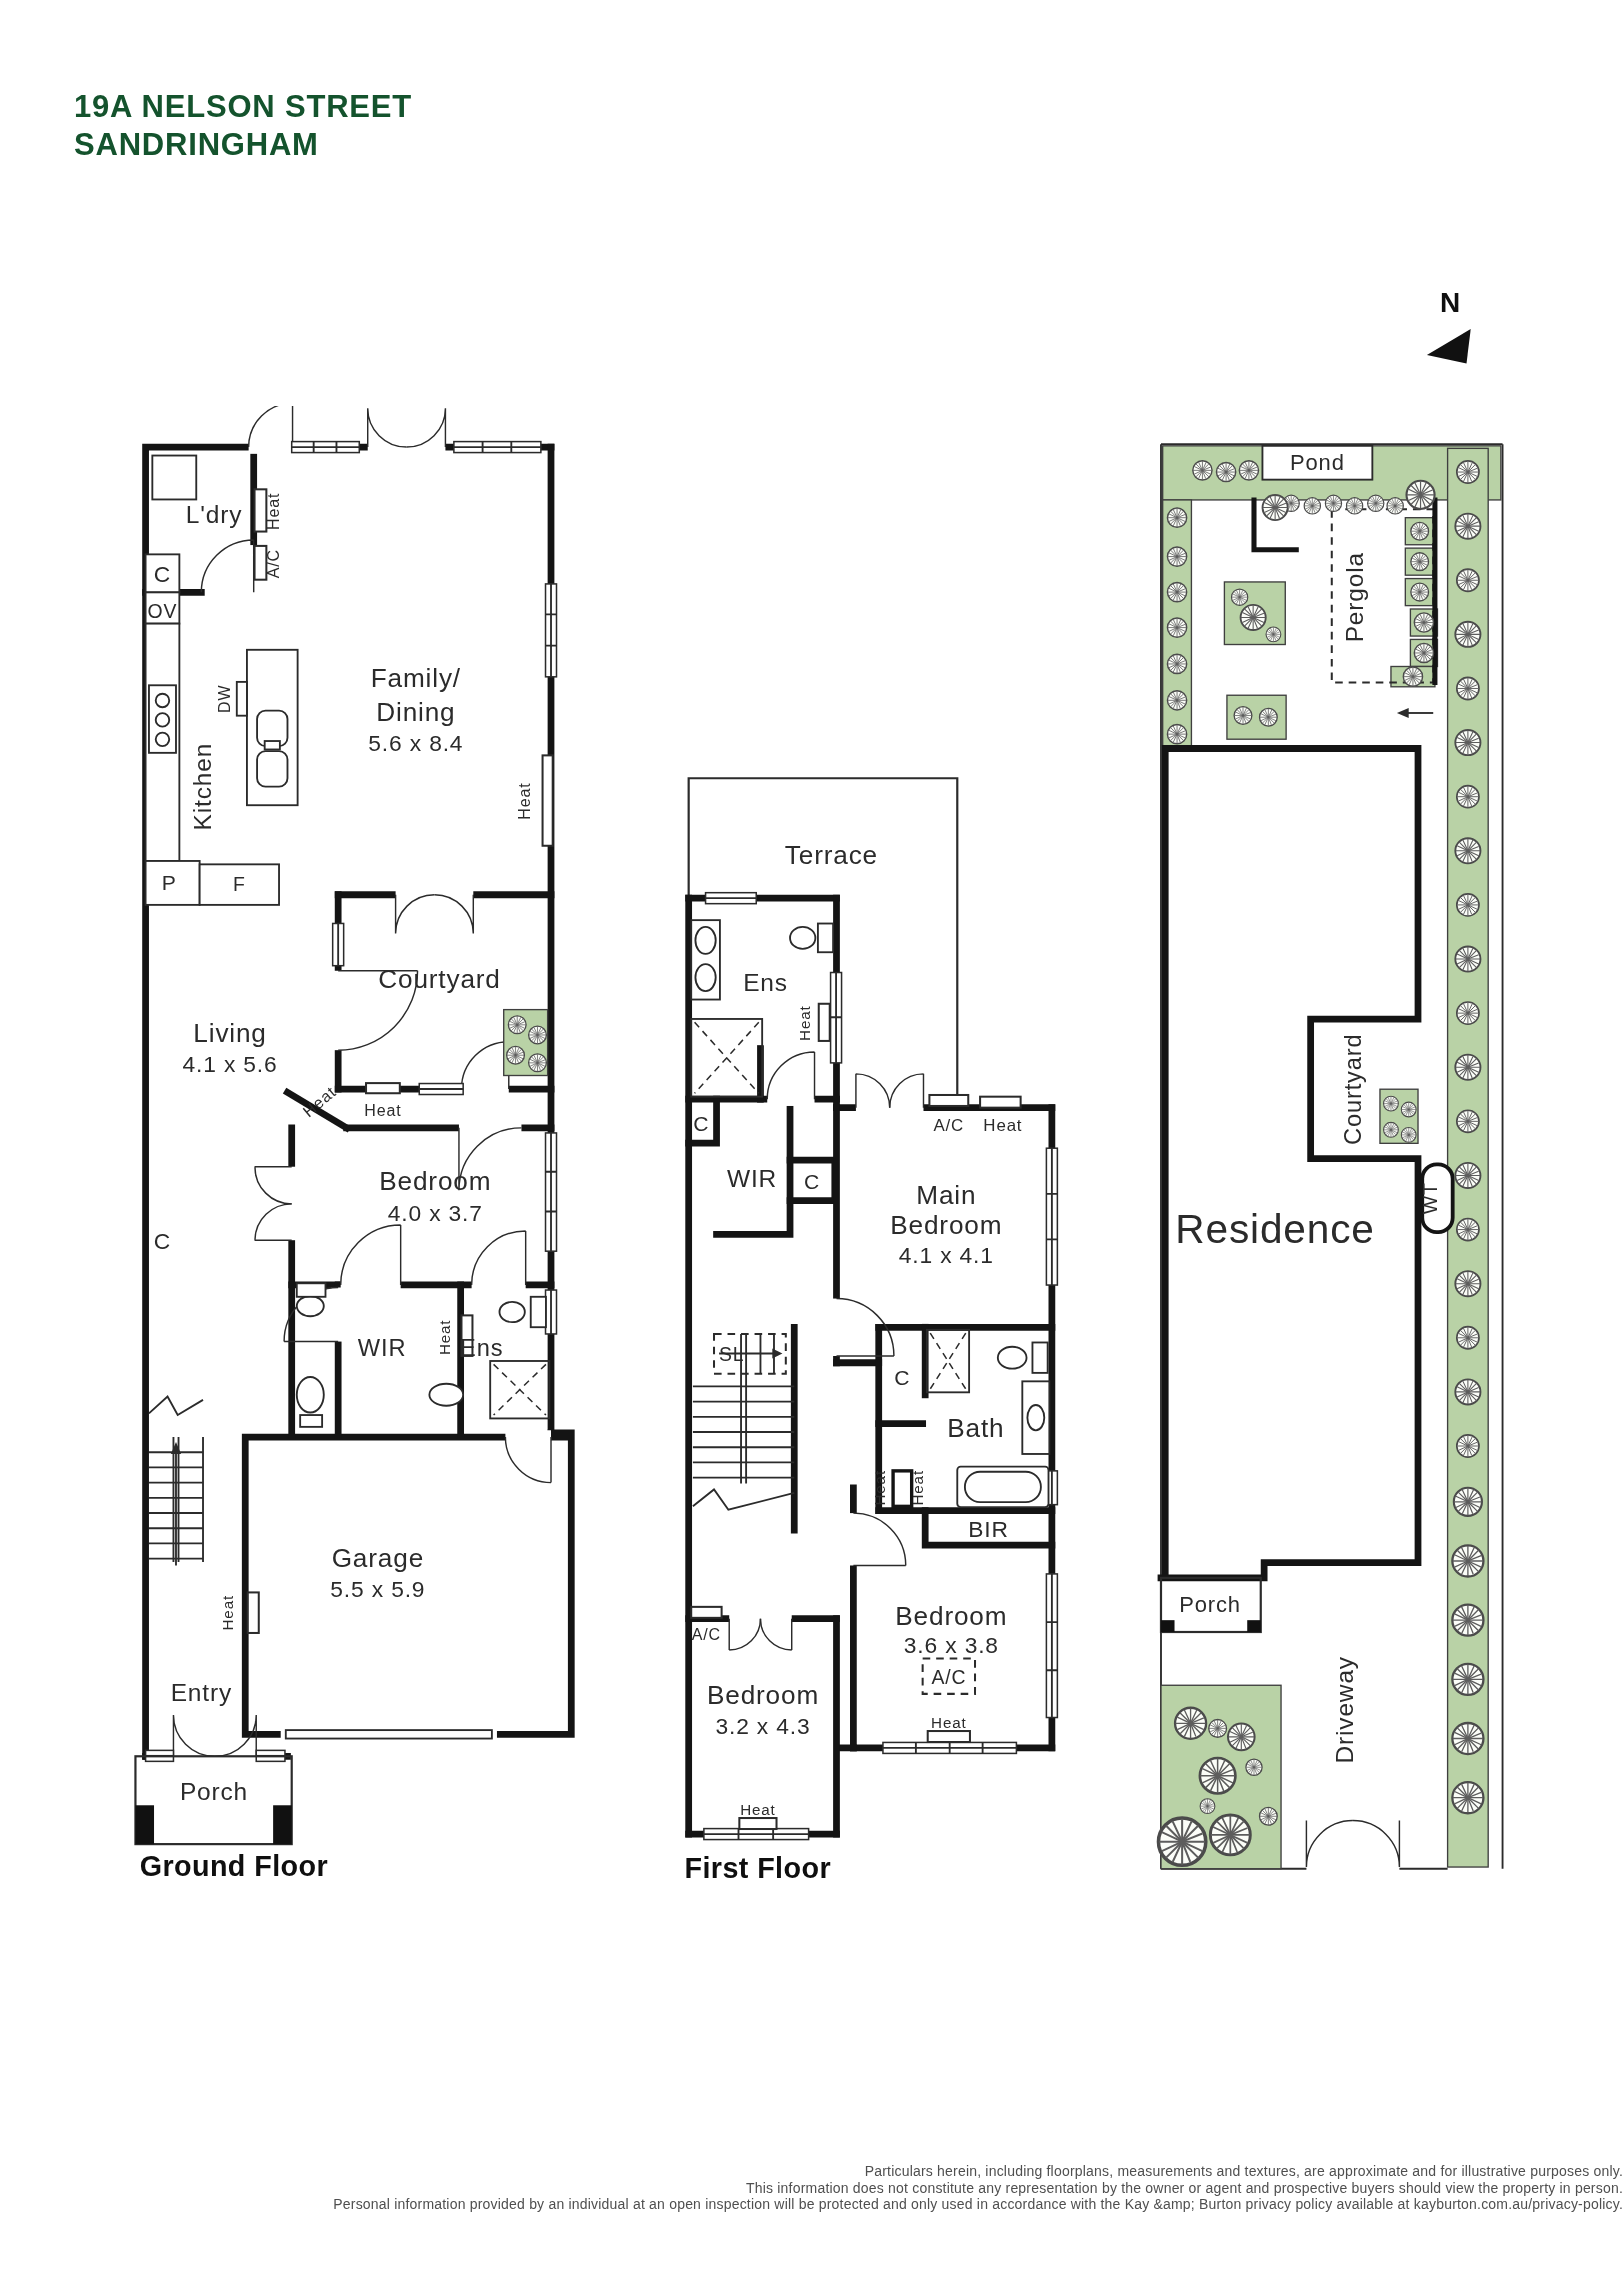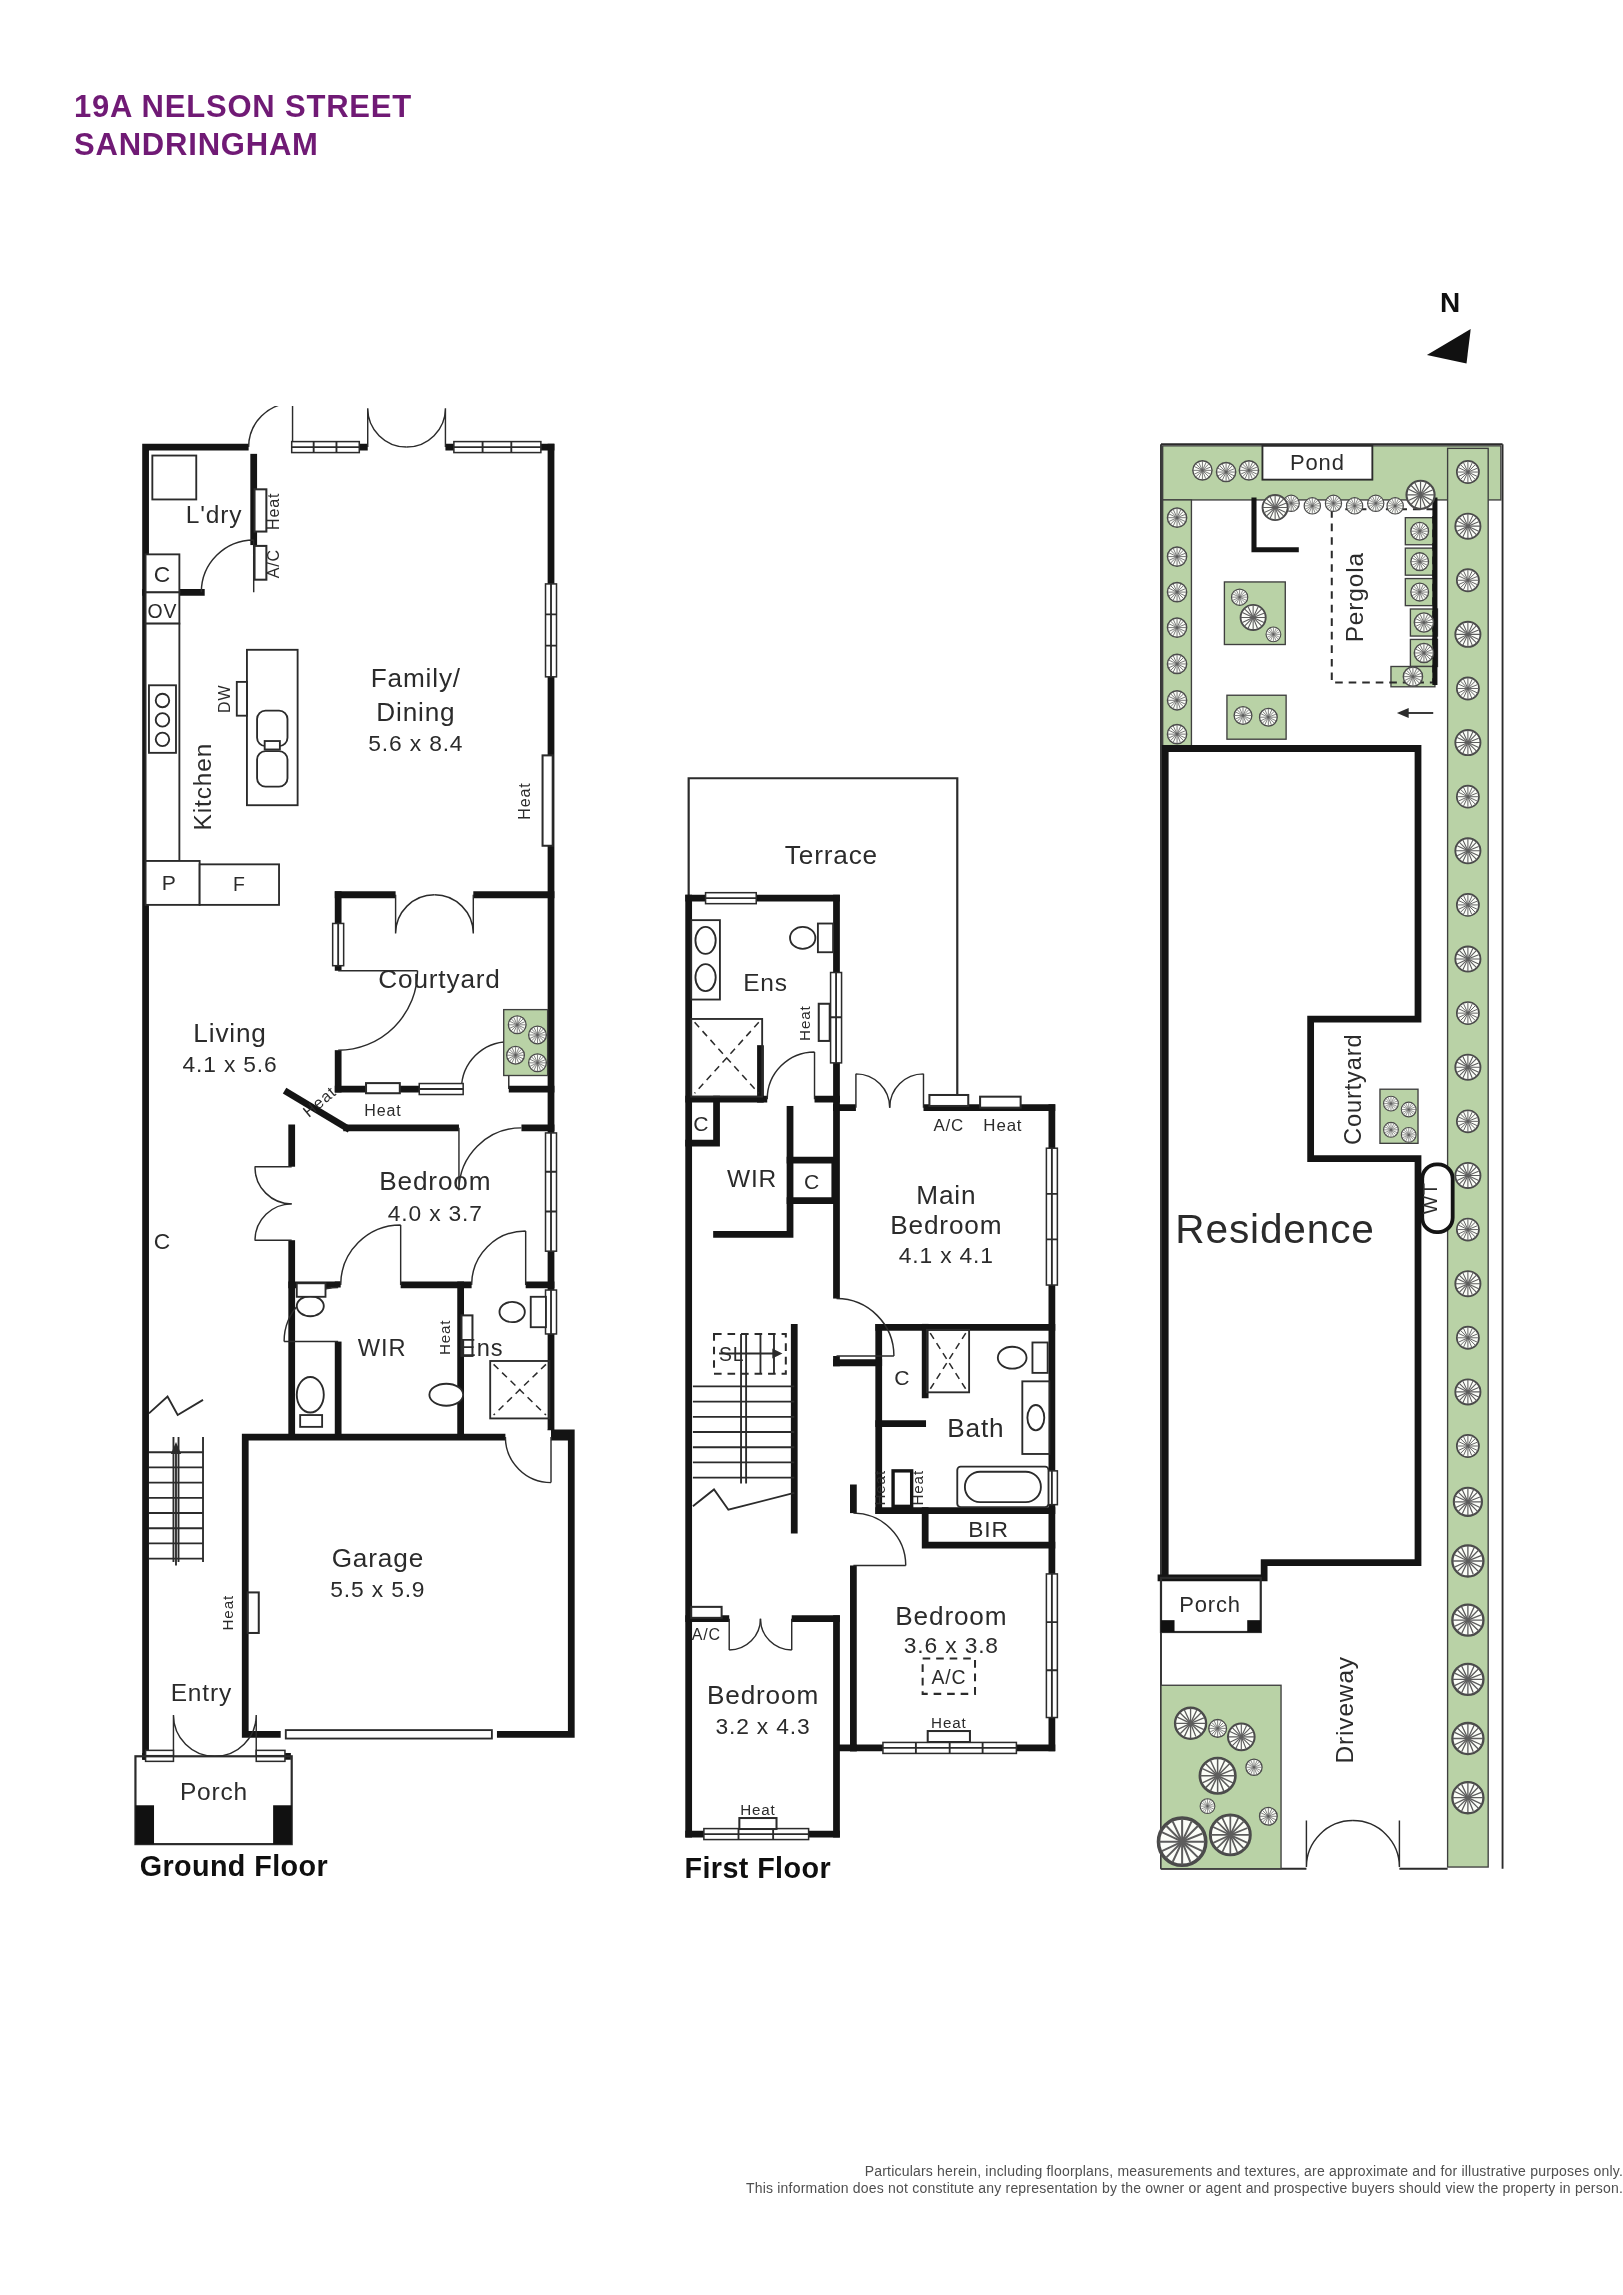--- a/index.html
+++ b/index.html
@@ -1,17 +1,17 @@
 <!DOCTYPE html>
 <html style="font-size:13.5px"><head>
 <meta charset="utf-8">
 <style>
   html,body{margin:0;padding:0;background:#ffffff;}
   .page{position:relative;width:1623px;height:2295px;background:#fff;font-family:"Liberation Sans",sans-serif;overflow:hidden;}
-  .title{position:absolute;left:74px;top:88px;font-size:31px;line-height:38px;font-weight:800;letter-spacing:0.8px;color:#701a75;}
+  .title{position:absolute;left:74px;top:88px;font-size:31px;line-height:38px;font-weight:800;letter-spacing:0.8px;color:#14532d;}
   .north-wrap{position:absolute;left:1420px;top:287px;width:93px;height:93px;}
   .north-n{position:absolute;left:20px;top:0;font-size:28px;font-weight:800;color:#0f0f0f;}
   .plan{position:absolute;}
   svg text{font-family:"Liberation Sans",sans-serif;fill:#2b2b2b;letter-spacing:1px;}
   .wall{stroke:#141414;stroke-width:8;fill:none;stroke-linecap:square;}
   .wallm{stroke:#141414;stroke-width:6;fill:none;stroke-linecap:square;}
   .thin{stroke:#2b2b2b;stroke-width:2.2;fill:none;}
   .thin25{stroke:#2b2b2b;stroke-width:2.6;fill:none;}
   .fix{stroke:#2b2b2b;stroke-width:2.2;fill:#ffffff;}
   .unit{stroke:#2b2b2b;stroke-width:2.4;fill:#ffffff;}
@@ -529,16 +529,17 @@
       <text class="s23" transform="rotate(-90 1700 1417)" x="1700" y="1417">WT</text>
       <text class="s48" x="1390" y="1470" text-anchor="start">Residence</text>
       <text class="s26" x="1431" y="1906">Porch</text>
       <text class="s29" transform="rotate(-90 1600 2022)" x="1600" y="2022">Driveway</text>
     </g>
   </svg>
 
   <div class="footer">
     <div>Particulars herein, including floorplans, measurements and textures, are approximate and for illustrative purposes only.</div>
     <div>This information does not constitute any representation by the owner or agent and prospective buyers should view the property in person.</div>
+    <div>Personal information provided by an individual at an open inspection will be protected and only used in accordance with the Kay &amp;amp; Burton privacy policy available at kayburton.com.au/privacy-policy.</div>
   </div>
 
 </div>
 
 
 </body></html>

